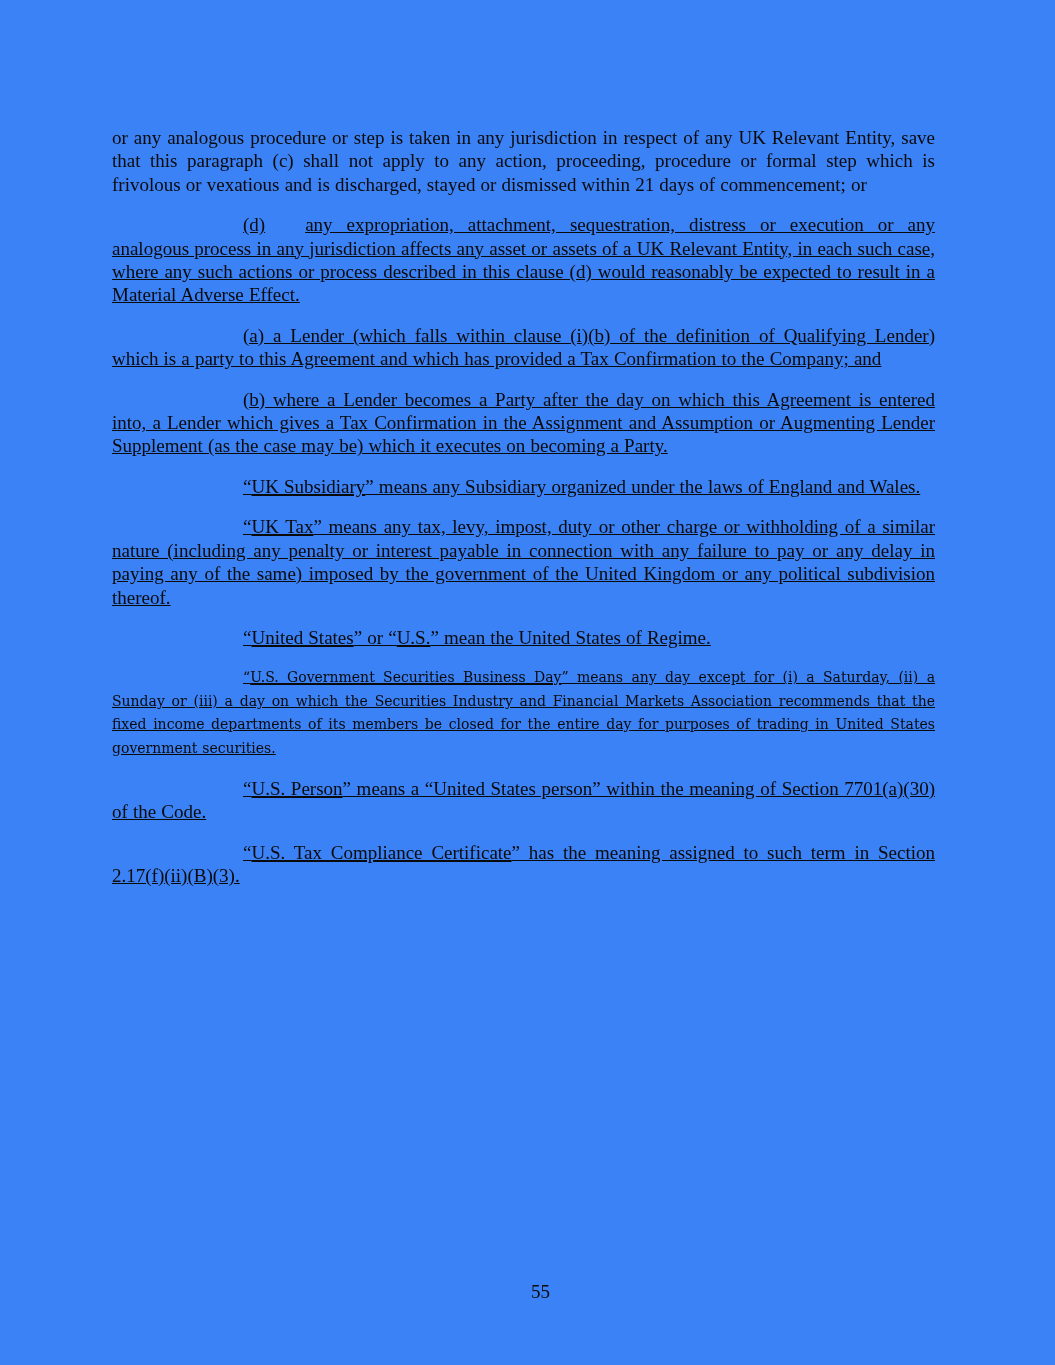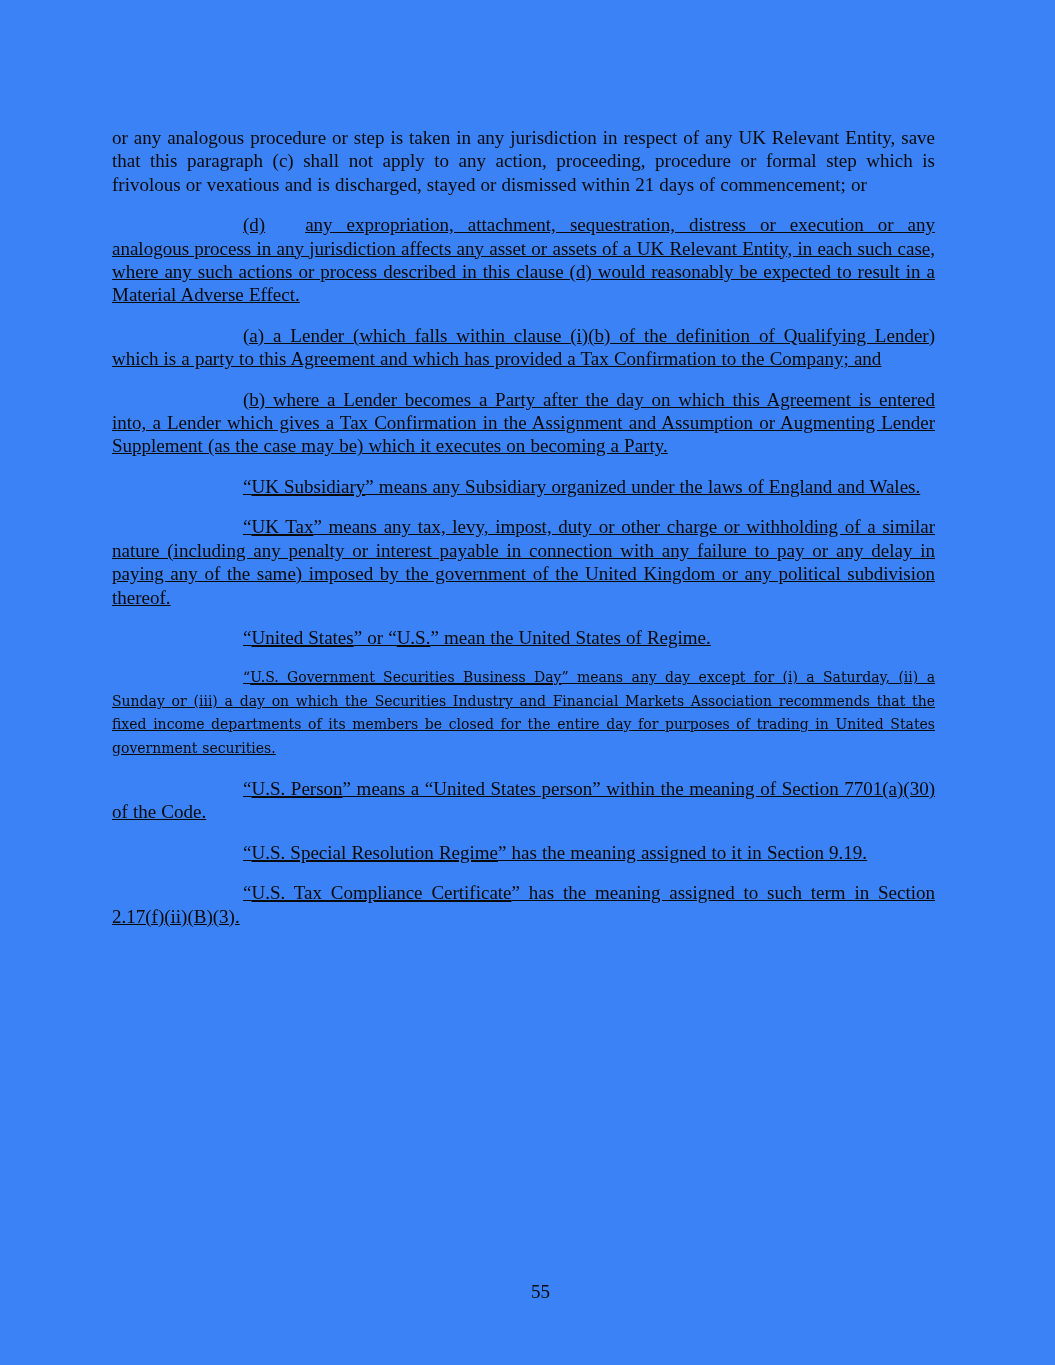--- a/index.html
+++ b/index.html
@@ -63,17 +63,16 @@
   <main class="doc">
       <p class="para"><span>or any analogous procedure or step is taken in any jurisdiction in respect of any UK Relevant Entity, save that this paragraph (c) shall not apply to any action, proceeding, procedure or formal step which is frivolous or vexatious and is discharged, stayed or dismissed within 21 days of commencement; or</span></p>
       <p class="para indent"><span>(d)</span><span class="tab"></span><span>any expropriation, attachment, sequestration, distress or execution or any analogous process in any jurisdiction affects any asset or assets of a UK Relevant Entity, in each such case, where any such actions or process described in this clause (d) would reasonably be expected to result in a Material Adverse Effect.</span></p>
       <p class="para indent"><span>(a) a Lender (which falls within clause (i)(b) of the definition of Qualifying Lender) which is a party to this Agreement and which has provided a Tax Confirmation to the Company; and</span></p>
       <p class="para indent"><span>(b) where a Lender becomes a Party after the day on which this Agreement is entered into, a Lender which gives a Tax Confirmation in the Assignment and Assumption or Augmenting Lender Supplement (as the case may be) which it executes on becoming a Party.</span></p>
       <p class="para indent"><span>“</span><span class="u">UK Subsidiary</span><span>” means any Subsidiary organized under the laws of England and Wales.</span></p>
       <p class="para indent"><span>“</span><span class="u">UK Tax</span><span>” means any tax, levy, impost, duty or other charge or withholding of a similar nature (including any penalty or interest payable in connection with any failure to pay or any delay in paying any of the same) imposed by the government of the United Kingdom or any political subdivision thereof.</span></p>
       <p class="para indent"><span>“</span><span class="u">United States</span><span>” or “</span><span class="u">U.S.</span><span>” mean the United States of Regime.</span></p>
       <p class="para indent slab"><span>“</span><span class="u">U.S. Government Securities Business Day</span><span>” means any day except for (i) a Saturday, (ii) a Sunday or (iii) a day on which the Securities Industry and Financial Markets Association recommends that the fixed income departments of its members be closed for the entire day for purposes of trading in United States government securities.</span></p>
       <p class="para indent"><span>“</span><span class="u">U.S. Person</span><span>” means a “United States person” within the meaning of Section 7701(a)(30) of the Code.</span></p>
-      <p class="para indent"><span>“</span><span class="u">U.S. Special Resolution Regime</span><span>” has the meaning assigned to it in Section 9.19.</span></p>
       <p class="para indent"><span>“</span><span class="u">U.S. Tax Compliance Certificate</span><span>” has the meaning assigned to such term in Section 2.17(f)(ii)(B)(3).</span></p>
     </main>
   <footer class="page-number">55</footer>
 </div>
 
 </body></html>

